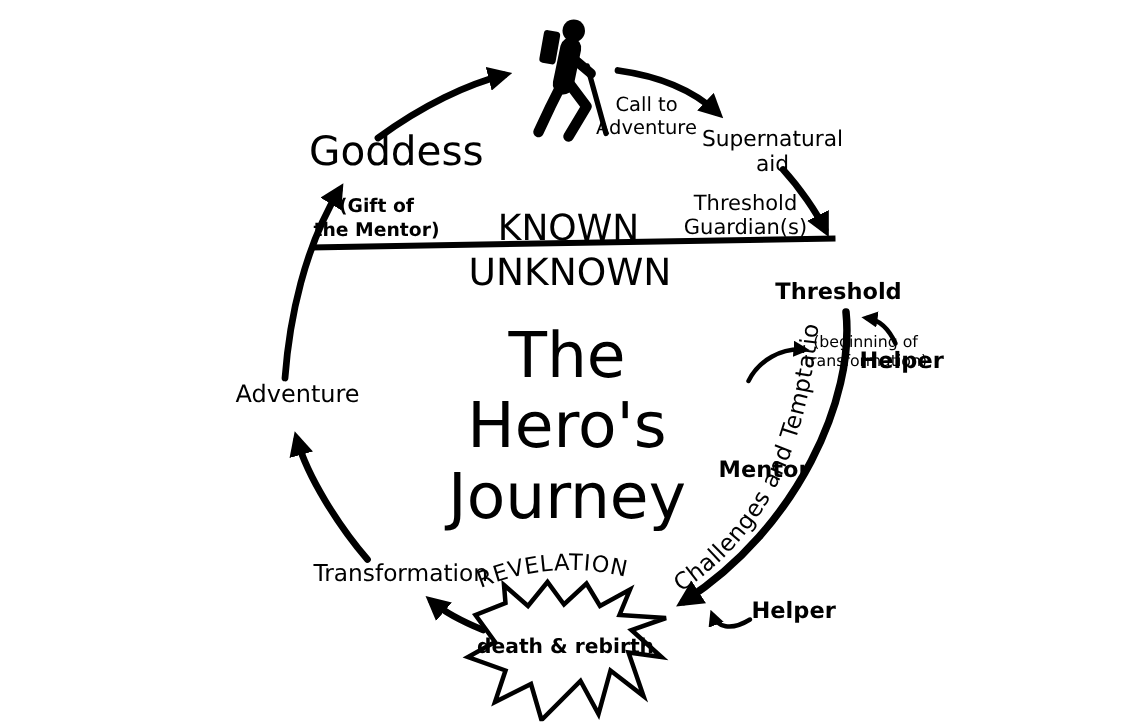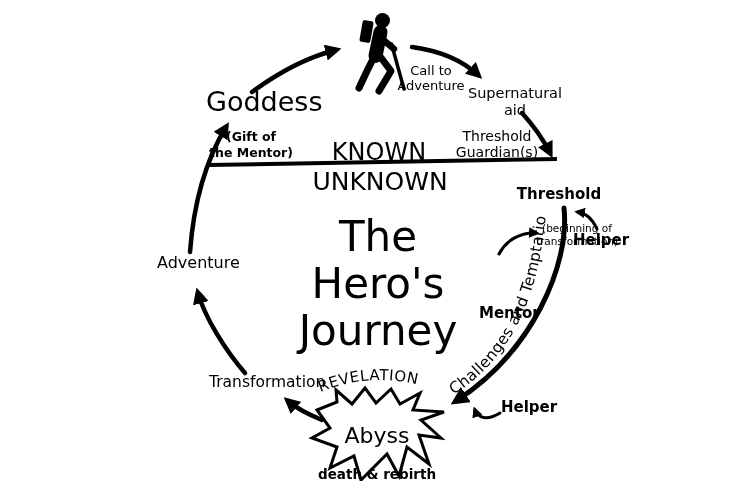--- a/index.html
+++ b/index.html
@@ -113,17 +113,16 @@
     <span class="thr-main">Threshold</span>
     <span class="thr-sub">(beginning of
 transformation)</span>
   </div>
   <div class="lbl" id="lbl-helper-top">Helper</div>
   <div class="lbl" id="lbl-mentor">Mentor</div>
   <div class="lbl" id="lbl-helper-bottom">Helper</div>
   <div class="lbl" id="lbl-atonement">Adventure</div>
   <div class="lbl" id="lbl-transformation">Transformation</div>
   <div class="lbl c" id="lbl-abyss">
-    <span class="abyss-main">Abyss</span>
     <span class="abyss-sub">death &amp; rebirth</span>
   </div>
 
 </div>
 
 </body></html>

